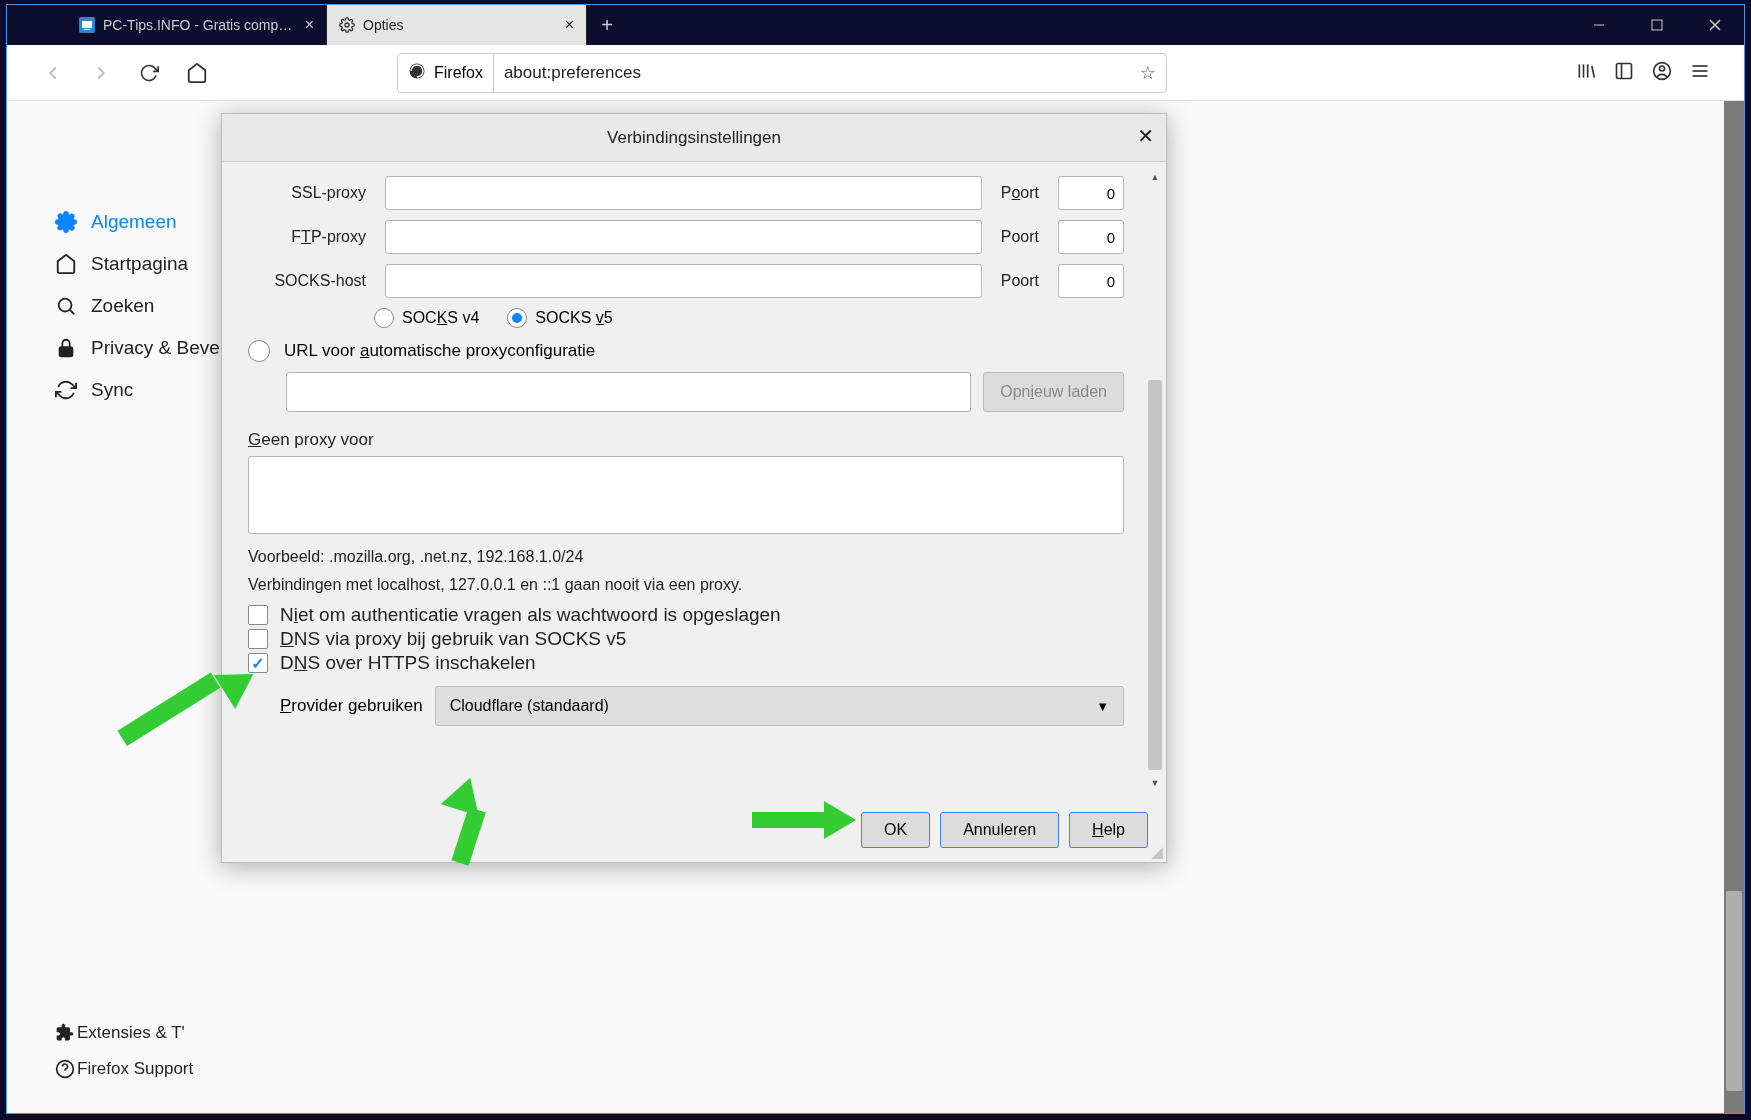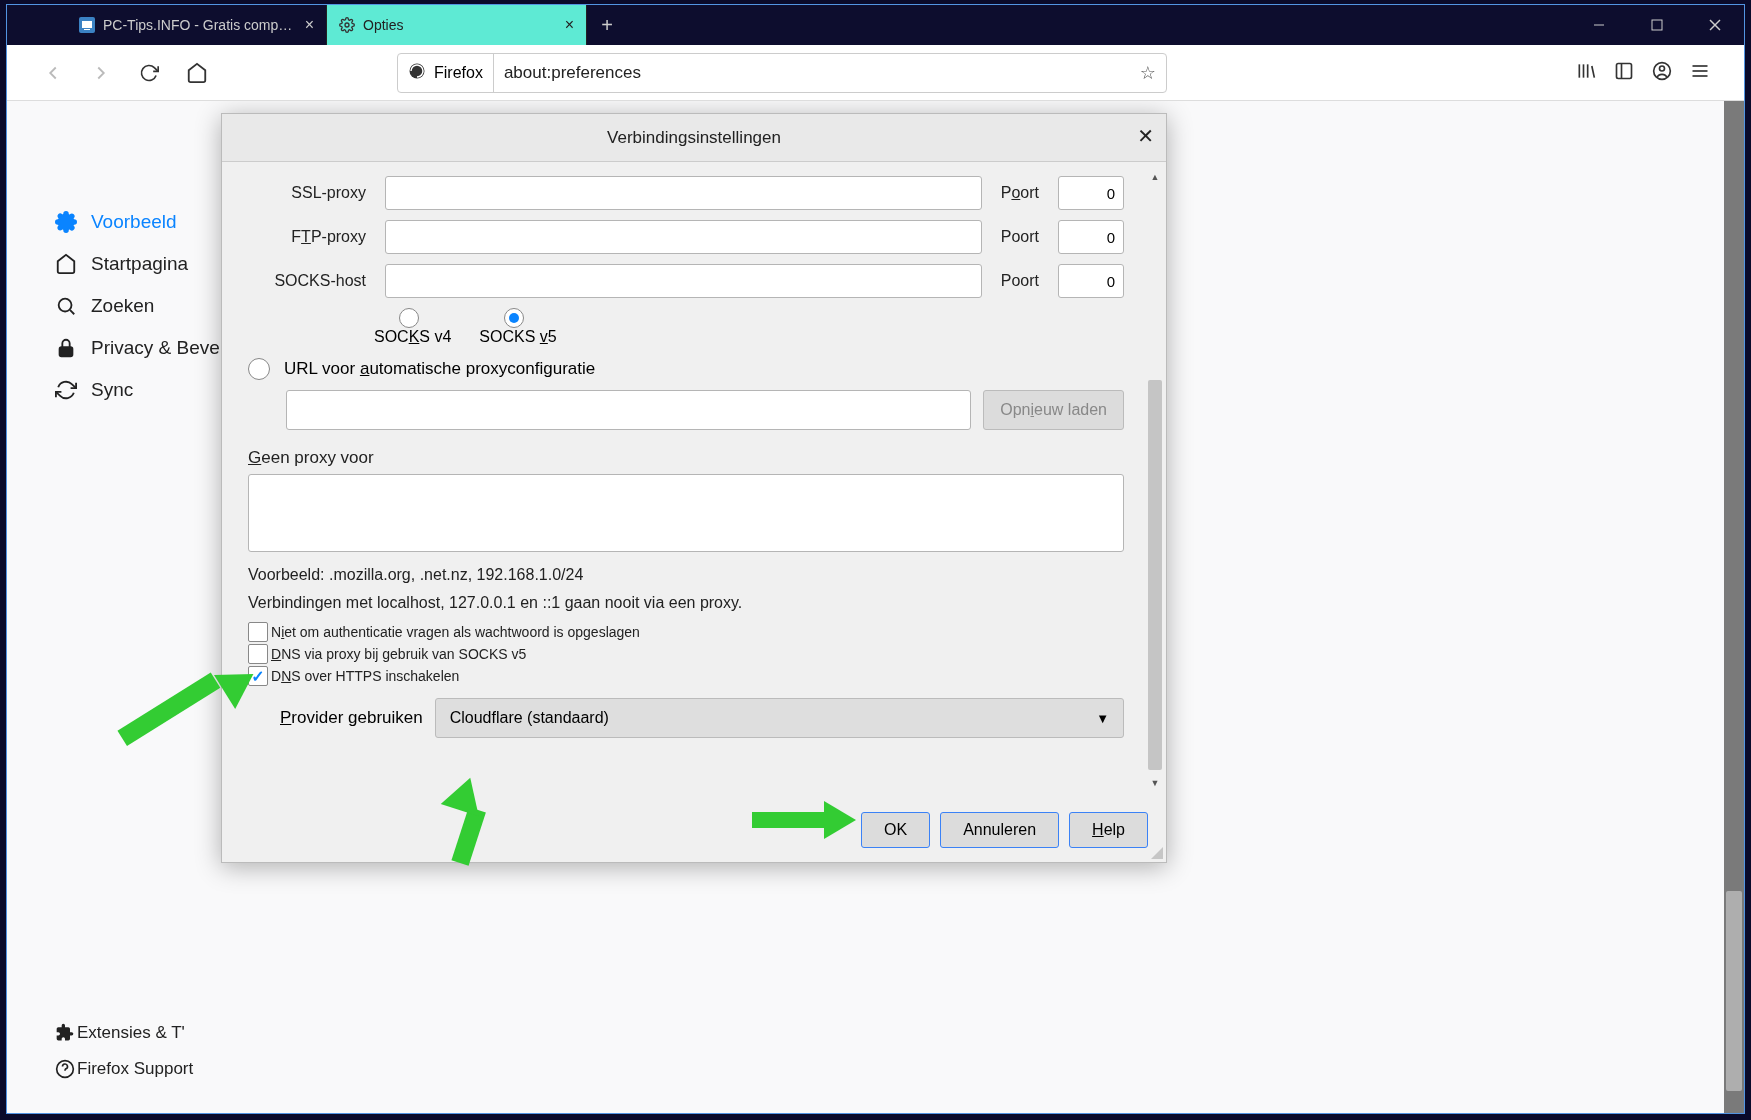--- a/index.html
+++ b/index.html
@@ -4,21 +4,21 @@
 <style>
 * { box-sizing: border-box; margin: 0; padding: 0; font-family: "Segoe UI", Arial, sans-serif; }
 html, body { width: 1751px; height: 1120px; overflow: hidden; }
 body { background: #0a0a2a; }
 
 .window { position: absolute; left: 6px; top: 4px; width: 1739px; height: 1110px; background: #fff; border: 1px solid #5294e2; }
 
 .titlebar { height: 40px; background: #0d0d2e; display: flex; align-items: stretch; }
 .tabs-strip { flex: 1; display: flex; align-items: stretch; padding-left: 60px; }
 .tab { display: flex; align-items: center; padding: 0 12px; gap: 8px; color: #ccc; font-size: 14px; min-width: 260px; max-width: 260px; border-right: 1px solid #222; }
-.tab.active { background: #5eead4; color: #222; align-items: center; }
+.tab.active { background: #e5e5e5; color: #222; align-items: center; }
 .tab .favicon { width: 16px; height: 16px; display: inline-flex; align-items: center; justify-content: center; }
 .tab .label { flex: 1; white-space: nowrap; overflow: hidden; text-overflow: ellipsis; }
 .tab .close { font-size: 16px; color: inherit; cursor: pointer; }
 .newtab { display: flex; align-items: center; justify-content: center; width: 40px; color: #ccc; font-size: 20px; }
 .win-controls { display: flex; }
 .win-btn { width: 58px; display: flex; align-items: center; justify-content: center; color: #ccc; font-size: 14px; }
 .win-btn svg { stroke: #ccc; fill: none; }
 
 .navbar { height: 56px; background: #fff; border-bottom: 1px solid #ddd; display: flex; align-items: center; padding: 0 28px; gap: 12px; }
 .nav-icon { width: 36px; height: 36px; display: flex; align-items: center; justify-content: center; border-radius: 4px; color: #555; }
@@ -56,33 +56,33 @@
 .form-row { display: flex; align-items: center; gap: 19px; margin-bottom: 10px; }
 .form-label { width: 118px; text-align: right; font-size: 16px; color: #222; }
 .text-input { flex: 1; height: 34px; background: #fff; border: 1px solid #b5b5b5; border-radius: 3px; padding: 0 8px; font-size: 15px; }
 .port-label { font-size: 16px; color: #222; }
 .port-input { width: 66px; height: 34px; background: #fff; border: 1px solid #b5b5b5; border-radius: 3px; text-align: right; padding: 0 8px; font-size: 15px; }
 .u { text-decoration: underline; }
 
 .radio-row { display: flex; align-items: center; gap: 28px; margin: 8px 0 12px 126px; font-size: 16px; }
 .radio { width: 20px; height: 20px; border: 1px solid #888; border-radius: 50%; display: inline-flex; align-items: center; justify-content: center; margin-right: 8px; background:#fff; }
 .radio.sel::after { content: ""; width: 10px; height: 10px; background: #0a84ff; border-radius: 50%; }
-.radio-item { display: flex; align-items: center; flex-direction: column; }
+.radio-item { display: flex; align-items: center; }
 
 .big-radio-row { display: flex; align-items: center; gap: 14px; margin: 10px 0; font-size: 17px; }
 .big-radio { width: 22px; height: 22px; border: 1px solid #888; border-radius: 50%; background: #fff; }
 
 .url-config { display: flex; gap: 12px; margin: 10px 0 10px 38px; }
 .reload-btn { background: #dcdcdc; border: 1px solid #bbb; border-radius: 3px; padding: 0 16px; height: 40px; font-size: 16px; color: #888; display:flex; align-items:center; }
 
 .sec-label { font-size: 17px; color: #222; margin: 18px 0 6px 0; }
 .textarea { width: 100%; height: 78px; background: #fff; border: 1px solid #b5b5b5; border-radius: 3px; resize: none; }
 .hint { font-size: 16px; color: #222; margin: 10px 0; }
 
-.check-row { display: flex; align-items: center; gap: 3px; margin: 2px 0; font-size: 14px; color: #222; }
+.check-row { display: flex; align-items: center; gap: 12px; margin: 2px 0; font-size: 19px; color: #222; }
 .checkbox { width: 20px; height: 20px; border: 1px solid #888; background: #fff; display: inline-flex; align-items: center; justify-content: center; border-radius:2px; }
 .checkbox.checked::after { content: "✓"; color: #0a84ff; font-size: 16px; font-weight: bold; }
 
 .provider-row { display: flex; align-items: center; gap: 12px; margin: 12px 0 0 32px; }
 .provider-label { font-size: 17px; }
 .select-box { flex: 1; height: 40px; background: #dedede; border: 1px solid #bbb; border-radius: 3px; display: flex; align-items: center; padding: 12px 14px; font-size: 16px; justify-content: space-between; }
 .select-box .chev { font-size: 13px; }
 
 .dialog-foot { height: 64px; display: flex; align-items: center; justify-content: flex-end; gap: 10px; padding: 0 18px; position: relative; }
 .dbtn { height: 36px; padding: 0 22px; background: #dcdcdc; border: 1px solid #3b82f6; border-radius: 3px; font-size: 16px; display:flex; align-items:center; }
@@ -203,21 +203,21 @@
   <div class="content">
     <div class="page-bg"></div>
     <div class="content-scroll-thumb"></div>
 
     <div class="sidebar">
       <div class="side-item selected">
         <svg viewBox="0 0 24 24" fill="none" stroke-width="2">
             <circle cx="12" cy="12" r="3"></circle>
             <path d="M19.4 15a1.7 1.7 0 0 0 .34 1.87l.06.06a2 2 0 1 1-2.83 2.83l-.06-.06a1.7 1.7 0 0 0-1.87-.34 1.7 1.7 0 0 0-1 1.56V21a2 2 0 1 1-4 0v-.09a1.7 1.7 0 0 0-1.11-1.56 1.7 1.7 0 0 0-1.87.34l-.06.06a2 2 0 1 1-2.83-2.83l.06-.06a1.7 1.7 0 0 0 .34-1.87 1.7 1.7 0 0 0-1.56-1H3a2 2 0 1 1 0-4h.09a1.7 1.7 0 0 0 1.56-1.11 1.7 1.7 0 0 0-.34-1.87l-.06-.06a2 2 0 1 1 2.83-2.83l.06.06a1.7 1.7 0 0 0 1.87.34H9a1.7 1.7 0 0 0 1-1.56V3a2 2 0 1 1 4 0v.09a1.7 1.7 0 0 0 1 1.56 1.7 1.7 0 0 0 1.87-.34l.06-.06a2 2 0 1 1 2.83 2.83l-.06.06a1.7 1.7 0 0 0-.34 1.87V9a1.7 1.7 0 0 0 1.56 1H21a2 2 0 1 1 0 4h-.09a1.7 1.7 0 0 0-1.56 1z"></path>
           </svg>
-        <span>Voorbeeld</span>
+        <span>Algemeen</span>
       </div>
       <div class="side-item">
         <svg viewBox="0 0 24 24" fill="none" stroke-width="2">
             <path d="M3 9l9-7 9 7v11a2 2 0 0 1-2 2H5a2 2 0 0 1-2-2z"></path>
           </svg>
         <span>Startpagina</span>
       </div>
       <div class="side-item">
         <svg viewBox="0 0 24 24" fill="none" stroke-width="2">
             <circle cx="11" cy="11" r="7"></circle>

